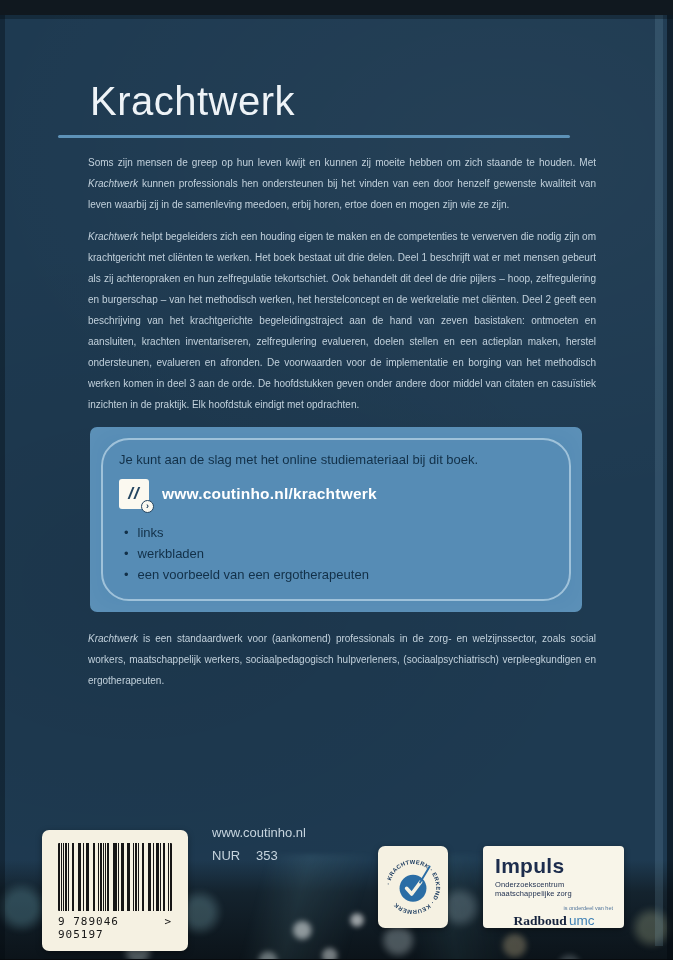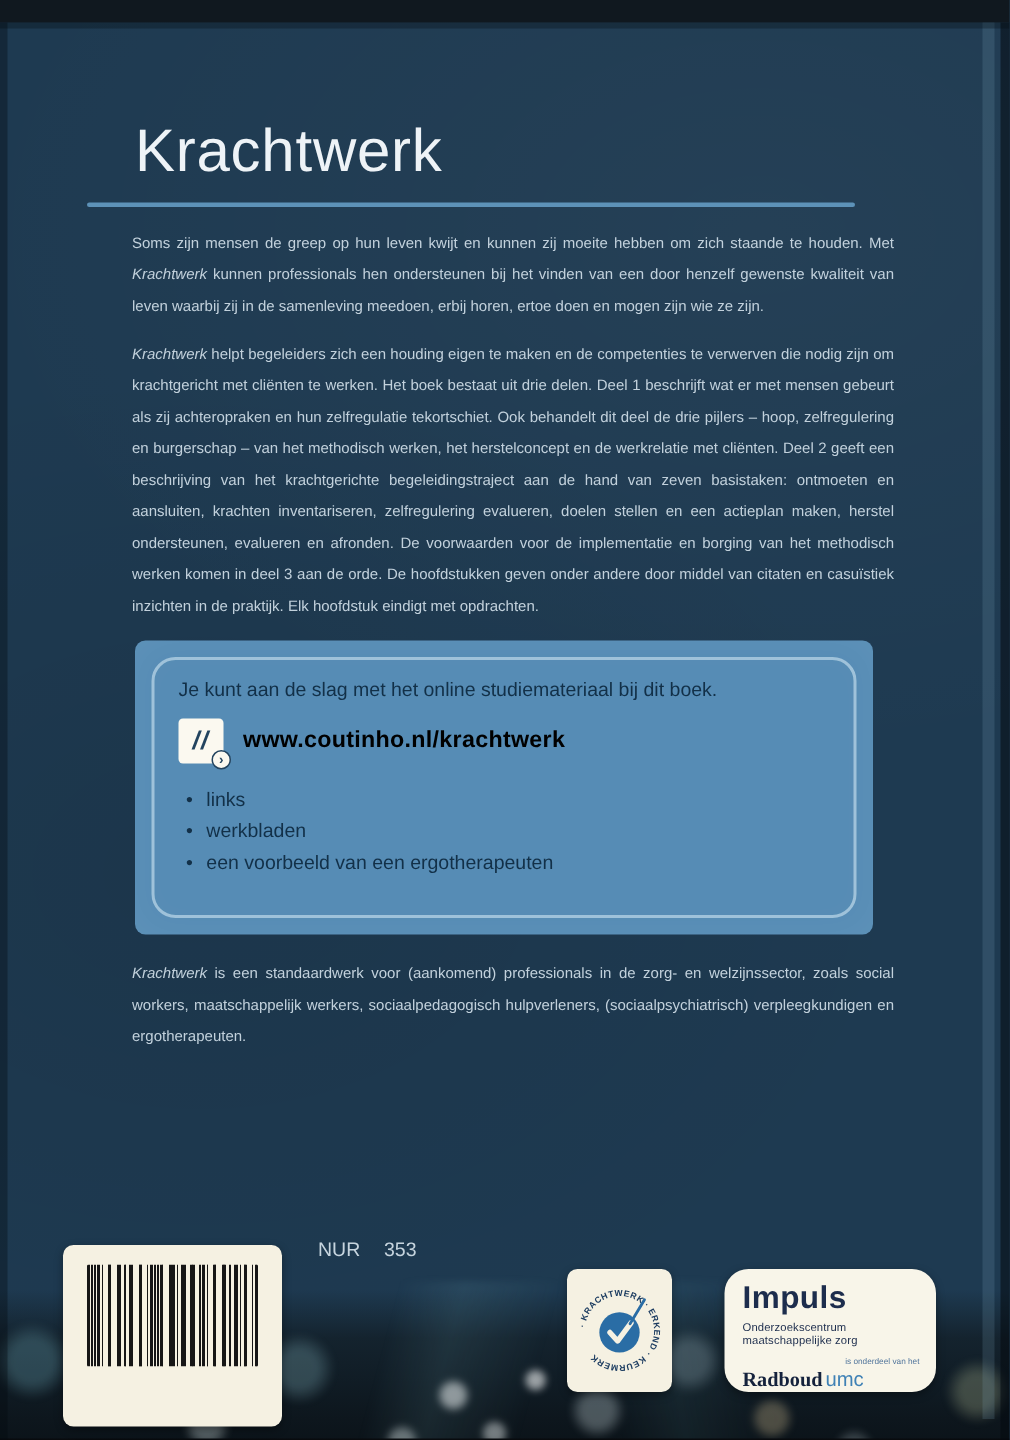--- a/index.html
+++ b/index.html
@@ -64,36 +64,36 @@
     font-size:10px; line-height:21px; text-align:justify; margin:0 0 11px 0; color:#c2d1dc;
   }
   .para em{font-style:italic;}
   
   .online-panel{
     width:492px; margin:12px 0 16px 2px; background:var(--panel-blue);
     border-radius:7px; padding:11px;
     box-shadow:inset 0 0 30px rgba(255,255,255,0.06);
   }
   .online-inner{
-    border:2px solid rgba(218,238,248,0.55); border-radius:16px;
-    padding:12px 16px 25px 16px; color:#123048;
+    border:2px solid rgba(218,238,248,0.55); border-radius:28px;
+    padding:12px 16px 14px 16px; color:#123048;
   }
   .online-intro{font-size:13px; font-weight:400; margin-bottom:12px;}
   .online-link-row{display:flex; align-items:center; gap:13px; margin-bottom:13px;}
   .online-icon{
     position:relative; width:30px; height:30px; background:#fbf9f0; border-radius:3px;
     display:flex; align-items:center; justify-content:center; flex:0 0 auto;
   }
   .online-icon .slashes{font-size:17px; font-weight:700; font-style:italic; color:#23445f; letter-spacing:1px;}
   .icon-circ{
     position:absolute; right:-5px; bottom:-4px; width:13px; height:13px; border-radius:50%;
     background:#fbf9f0; border:1.5px solid #23445f; display:flex; align-items:center; justify-content:center;
     font-size:9px; font-weight:700; color:#23445f; line-height:1;
   }
-  .online-url{font-size:15.5px; font-weight:700; color:#000000; letter-spacing:0.2px;}
+  .online-url{font-size:15.5px; font-weight:700; color:#ffffff; letter-spacing:0.2px;}
   .bullet-row{display:flex; gap:9px; font-size:13px; line-height:21px; color:#123048; padding-left:5px;}
   .bullet-row .dot{font-size:13px; line-height:21px;}
   
   .footer-lines{position:absolute; left:212px; top:806px; z-index:4; color:#c6d4de; font-size:13px; line-height:23px;}
   .footer-lines .lbl{display:inline-block; width:44px;}
   .barcode-panel{
     position:absolute; left:42px; top:815px; width:146px; height:121px; z-index:4;
     background:var(--cream); border-radius:7px; padding:13px 16px 8px 16px;
     box-shadow:0 2px 6px rgba(0,0,0,0.35);
   }
@@ -108,27 +108,27 @@
     margin-top:4px; font-family:"DejaVu Sans Mono",monospace; font-size:11px; color:#161616;
     letter-spacing:1px; display:flex; justify-content:space-between; align-items:baseline;
   }
   .keurmerk-panel{
     position:absolute; left:378px; top:831px; width:70px; height:82px; z-index:4;
     background:var(--cream); border-radius:7px; display:flex; align-items:center; justify-content:center;
     box-shadow:0 2px 6px rgba(0,0,0,0.35);
   }
   .impuls-panel{
     position:absolute; left:483px; top:831px; width:141px; height:82px; z-index:4;
-    background:#f8f5e9; border-radius:16px; padding:9px 11px 8px 12px;
+    background:#f8f5e9; border-radius:4px; padding:9px 11px 8px 12px;
     box-shadow:0 2px 6px rgba(0,0,0,0.35);
   }
   .impuls-name{font-size:21px; font-weight:700; color:var(--impuls-navy); letter-spacing:0.3px; line-height:1;}
   .impuls-sub{font-size:7.5px; font-weight:400; color:var(--impuls-navy); margin-top:4px; letter-spacing:0.1px;}
   .impuls-aff{font-size:5.5px; color:#51759c; text-align:right; margin-top:7px;}
-  .impuls-radboud{ text-align:left; line-height:1; margin-top:1px;}
+  .impuls-radboud{ text-align:center; line-height:1; margin-top:1px;}
   .impuls-radboud .rb{font-family:"Liberation Serif",serif; font-weight:700; font-size:13.5px; color:#15223c;}
   .impuls-radboud .umc{font-family:"Liberation Sans",sans-serif; font-size:13.5px; color:var(--umc-blue); margin-left:2px;}
 </style>
 </head>
 <body>
 
 <div class="cover">
 
   <div class="photo-strip">
     <div class="bokeh"></div>
@@ -170,27 +170,32 @@
           </div>
       </div>
     </div>
 
     <div>
         <p class="para"><em>Krachtwerk</em><span> is een standaardwerk voor (aankomend) professionals in de zorg- en welzijnssector, zoals social workers, maatschappelijk werkers, sociaalpedagogisch hulpverleners, (sociaalpsychiatrisch) verpleegkundigen en ergotherapeuten.</span></p>
       </div>
   </div>
 
   <div class="footer-lines">
+    <div><span>www.coutinho.nl</span></div>
     <div>
       <span class="lbl">NUR</span><span>353</span>
     </div>
   </div>
 
   <div class="barcode-panel">
     <div class="barcode-bars"></div>
+    <div class="barcode-digits">
+      <span>9 789046 905197</span>
+        <span>&gt;</span>
+    </div>
   </div>
 
   <div class="keurmerk-panel">
     <svg width="64" height="72" viewBox="0 0 100 100">
       <defs>
         <path id="ringPath" d="M 14,50 a 36,36 0 1,1 72,0 a 36,36 0 1,1 -72,0" fill="none"></path>
       </defs>
       <text font-family="Liberation Sans, sans-serif" font-size="9" font-weight="bold" letter-spacing="0.6" fill="#1c3c60">
         <textPath href="#ringPath" startOffset="3">· KRACHTWERK · ERKEND · KEURMERK</textPath>
       </text>

